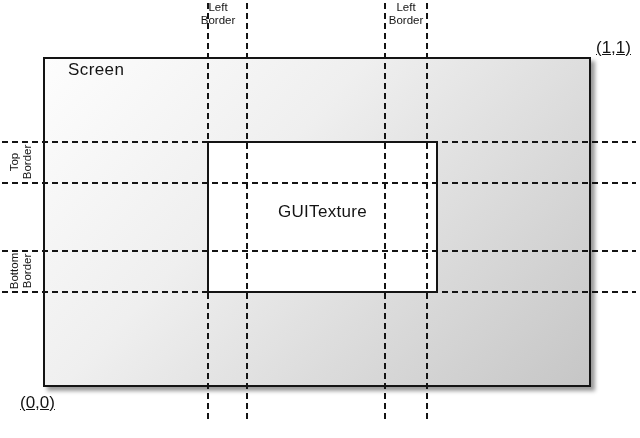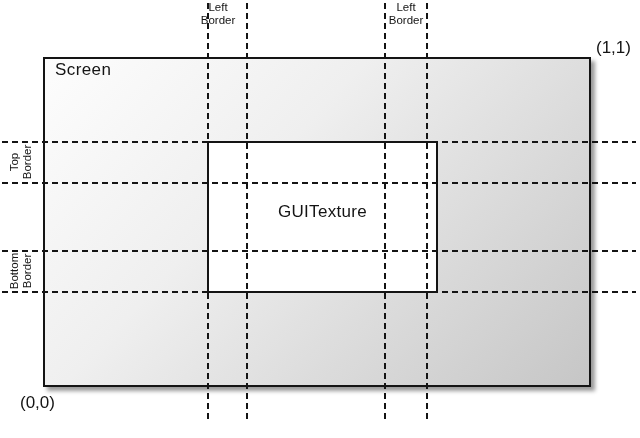--- a/index.html
+++ b/index.html
@@ -23,21 +23,21 @@
     border: 2px solid var(--line, #141414);
     background: linear-gradient(133deg,
       var(--screen-grad-start, #fdfdfd) 0%,
       var(--screen-grad-mid, #efefef) 38%,
       var(--screen-grad-end, #c6c6c6) 100%);
     box-shadow: 4px 4px 4px rgba(0,0,0,0.40);
     z-index: 1;
   }
   .screen-label {
     position: absolute;
-    left: 55px; top: 60px;
+    left: 68px; top: 60px;
     font-size: 17px;
     letter-spacing: 0.4px;
     color: var(--line, #141414);
     z-index: 5;
   }
   
   .guitex {
     position: absolute;
     left: 207px; top: 141px;
     width: 231px; height: 152px;
@@ -86,20 +86,21 @@
   .rot {
     height: 26px;
     width: 44px;
     transform: rotate(-90deg);
   }
   .coord-label {
     position: absolute;
     font-size: 17px;
     color: var(--line, #141414);
     z-index: 4;
+    text-decoration: underline;
   }
 </style>
 </head>
 <body>
 
 <div class="canvas">
 
   <div class="screen"></div>
 
   <div class="guitex">

